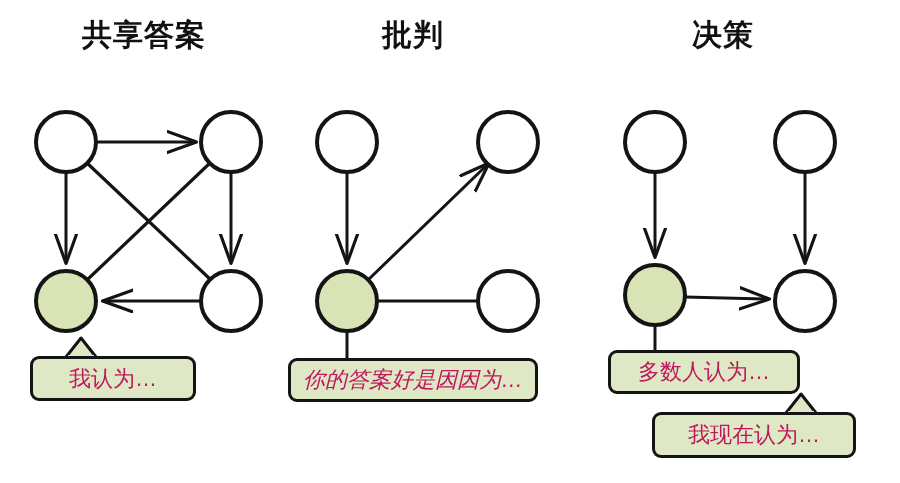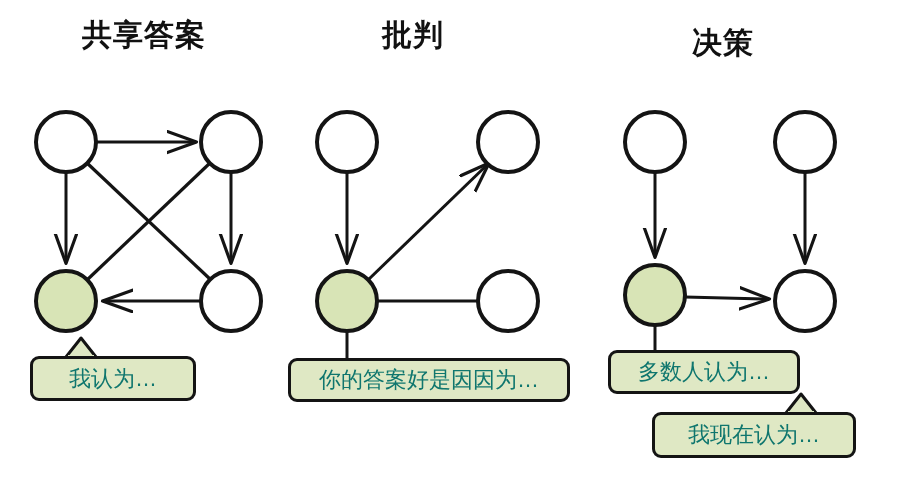--- a/index.html
+++ b/index.html
@@ -19,49 +19,49 @@
     position: absolute;
     font-size: 30px;
     font-weight: 700;
     color: #111111;
     letter-spacing: 1px;
     white-space: nowrap;
     line-height: 1;
   }
   #title-1 { left: 82px;  top: 20px; }
   #title-2 { left: 382px; top: 20px; text-align: center; }
-  #title-3 { left: 692px; top: 28px; }
+  #title-3 { left: 692px; top: 20px; }
 
   svg.graph-layer {
     position: absolute;
     left: 0;
     top: 0;
     width: 900px;
     height: 483px;
   }
 
   .bubble {
     position: absolute;
     box-sizing: border-box;
     background: #dfe8c4;
     border: 3px solid #141414;
     border-radius: 9px;
-    color: #0f766e;
+    color: #be185d;
     font-size: 22px;
     font-weight: 500;
     line-height: 1;
     display: flex;
     align-items: center;
     justify-content: center;
     padding: 8px 14px;
     white-space: nowrap;
     z-index: 5;
   }
   #bubble-1 { left: 30px;  top: 356px; width: 166px; height: 45px; }
-  #bubble-2 { left: 288px; top: 358px; width: 282px; height: 44px; }
+  #bubble-2 { left: 288px; top: 358px; width: 250px; height: 44px; font-style: italic; }
   #bubble-3 { left: 608px; top: 350px; width: 192px; height: 44px; }
   #bubble-4 { left: 652px; top: 412px; width: 204px; height: 46px; text-align: center; }
 </style>
 </head>
 <body>
 
 <div id="page">
 
   <div class="panel-title" id="title-1">共享答案</div>
   <div class="panel-title" id="title-2">批判</div>

